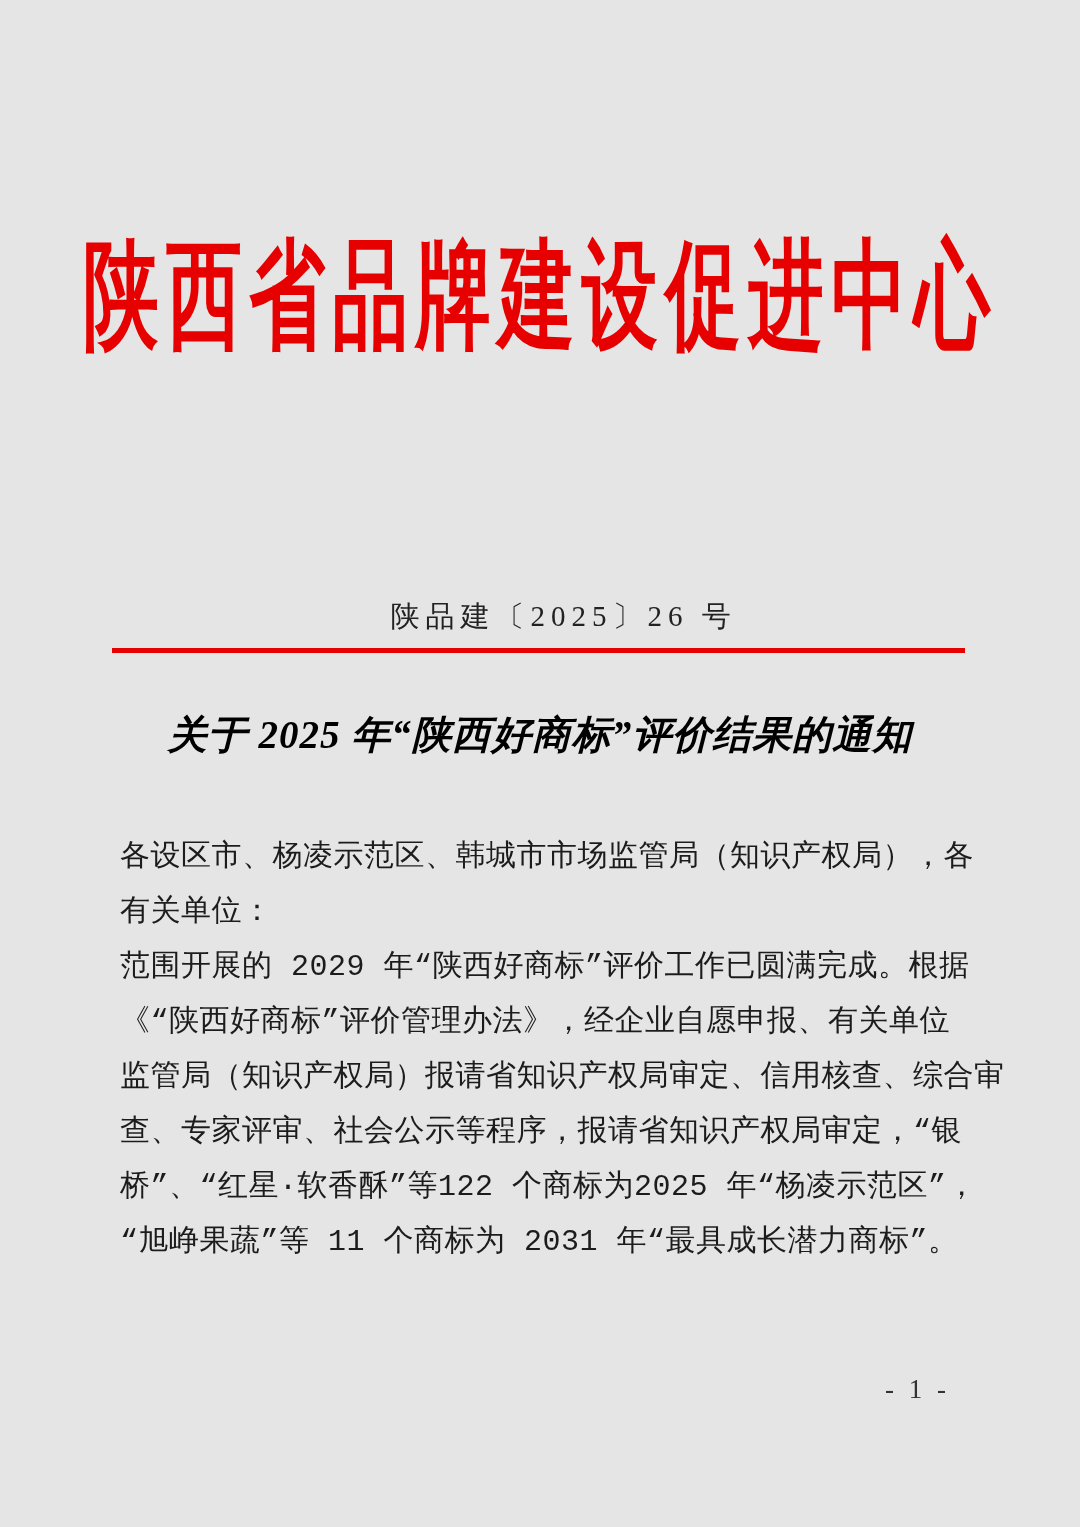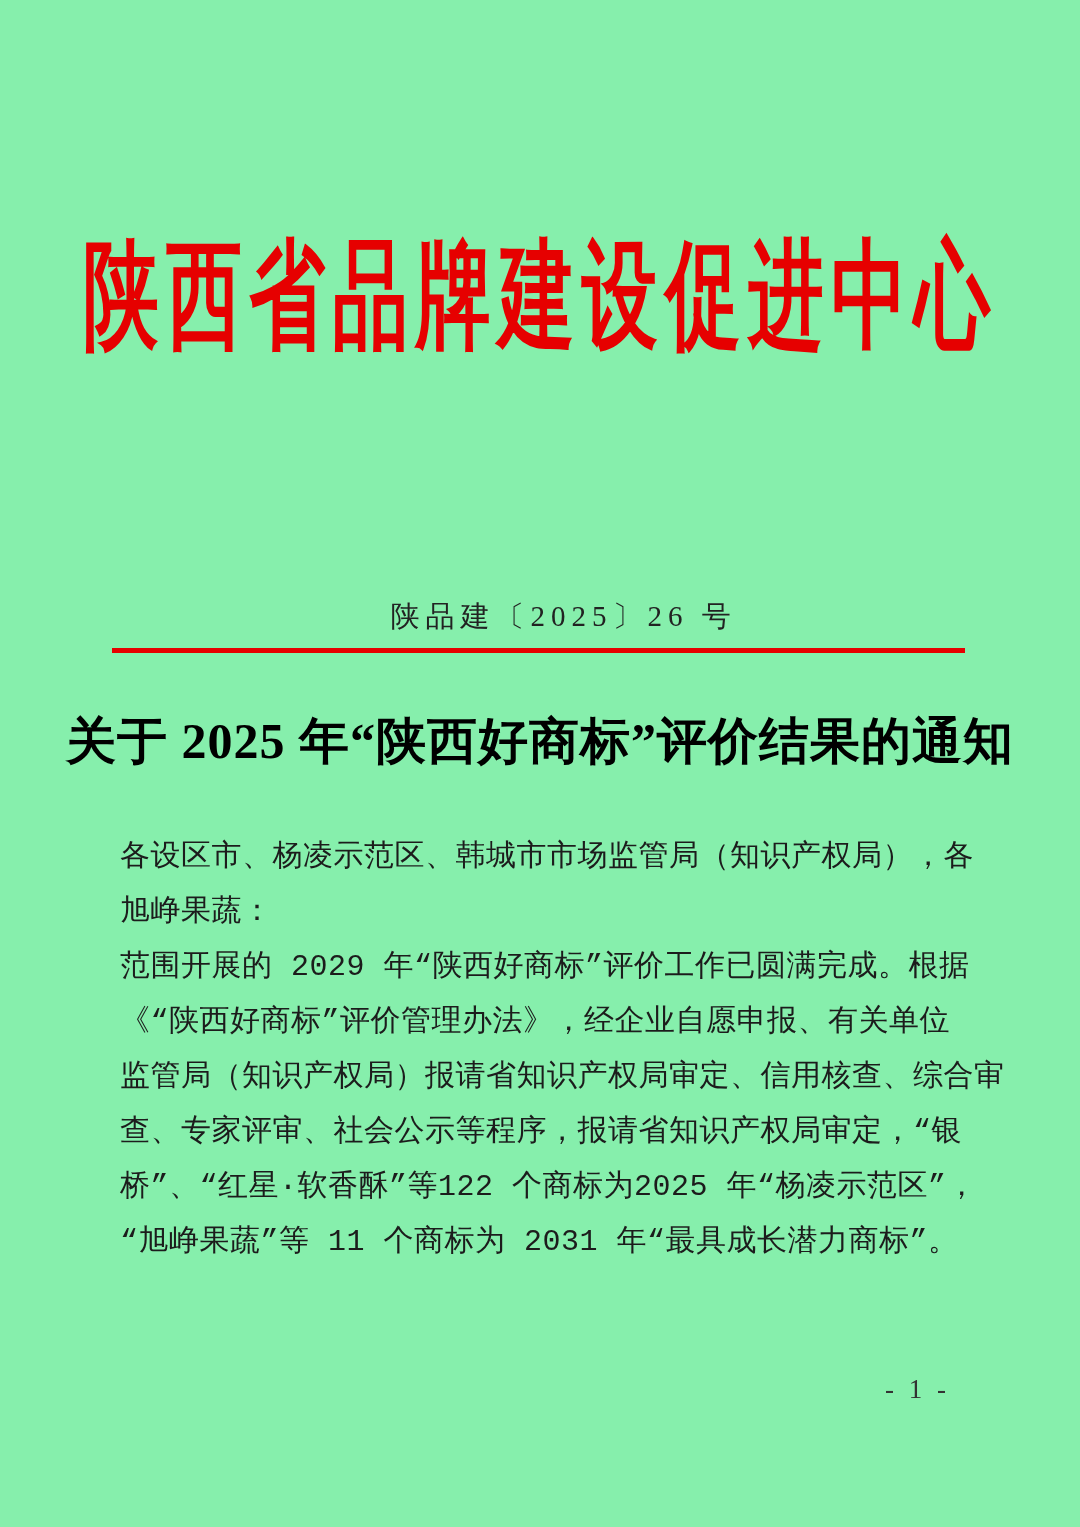--- a/index.html
+++ b/index.html
@@ -2,21 +2,21 @@
 <html style="--accent-red: #e60000; --text: #1c1c1c;"><head>
 <meta charset="utf-8">
 <style>
   * { margin: 0; padding: 0; box-sizing: border-box; }
   html, body { background: #ffffff; }
   .page {
     position: relative;
     width: 1080px;
     height: 1527px;
     margin: 0 auto;
-    background: #86efac;
+    background: #e5e5e5;
     overflow: hidden;
     font-family: "Liberation Serif", "DejaVu Serif", serif;
     color: var(--text, #1c1c1c);
   }
 
   
   .org-header-wrap {
     position: absolute;
     top: 226px;
     left: 0;
@@ -60,24 +60,25 @@
     background: var(--accent-red, #e60000);
   }
 
   
   .doc-title {
     position: absolute;
     top: 708px;
     left: 0;
     right: 0;
     text-align: center;
-    font-size: 50px;
+    font-size: 39px;
     font-weight: bold;
     letter-spacing: 1px;
     color: #000;
+    font-style: italic;
   }
 
   
   .doc-body {
     position: absolute;
     top: 830px;
     left: 120px;
     width: 845px;
     font-size: 30px;
     color: var(--text, #1c1c1c);
@@ -113,21 +114,21 @@
   </div>
 
   <div class="doc-number">陕品建〔2025〕26 号</div>
 
   <div class="red-line"></div>
 
   <h1 class="doc-title">关于 2025 年“陕西好商标”评价结果的通知</h1>
 
   <div class="doc-body">
     <div class="line">各设区市、杨凌示范区、韩城市市场监管局（知识产权局），各</div>
-    <div class="line">旭峥果蔬：</div>
+    <div class="line">有关单位：</div>
     <div class="line">范围开展的 2029 年“陕西好商标”评价工作已圆满完成。根据</div>
     <div class="line">《“陕西好商标”评价管理办法》，经企业自愿申报、有关单位</div>
     <div class="line">监管局（知识产权局）报请省知识产权局审定、信用核查、综合审</div>
     <div class="line">查、专家评审、社会公示等程序，报请省知识产权局审定，“银</div>
     <div class="line">桥”、“红星·软香酥”等122 个商标为2025 年“杨凌示范区”，</div>
     <div class="line">“旭峥果蔬”等 11 个商标为 2031 年“最具成长潜力商标”。</div>
   </div>
 
   <div class="page-footer">- 1 -</div>
 

